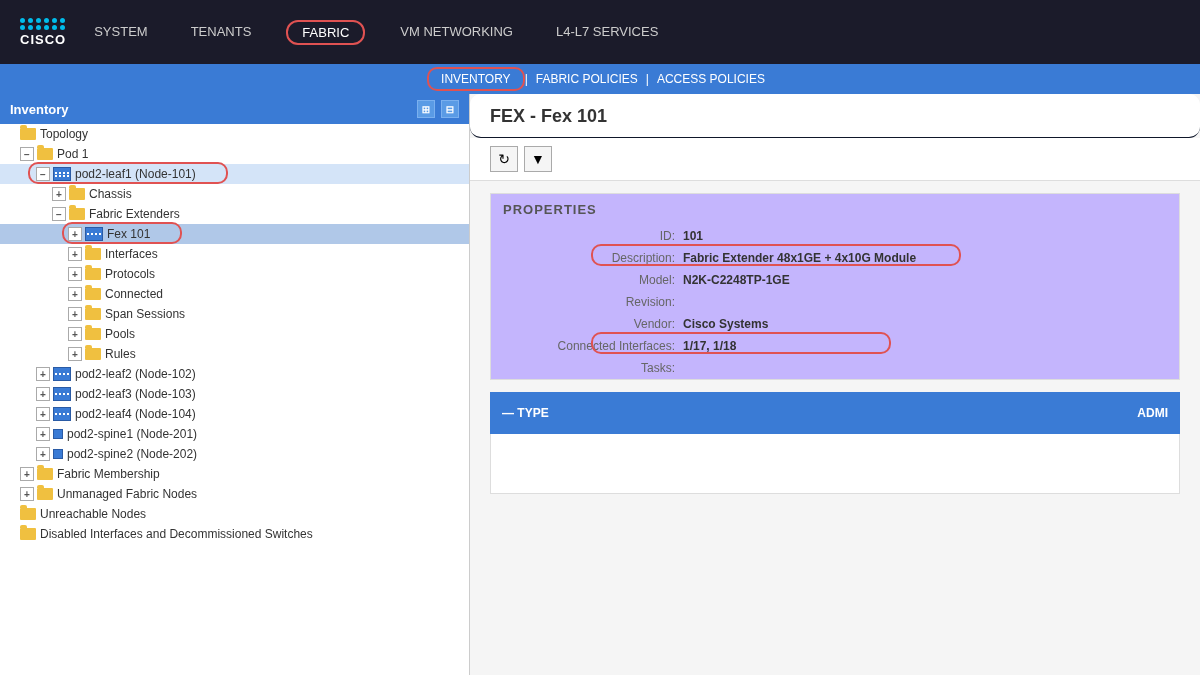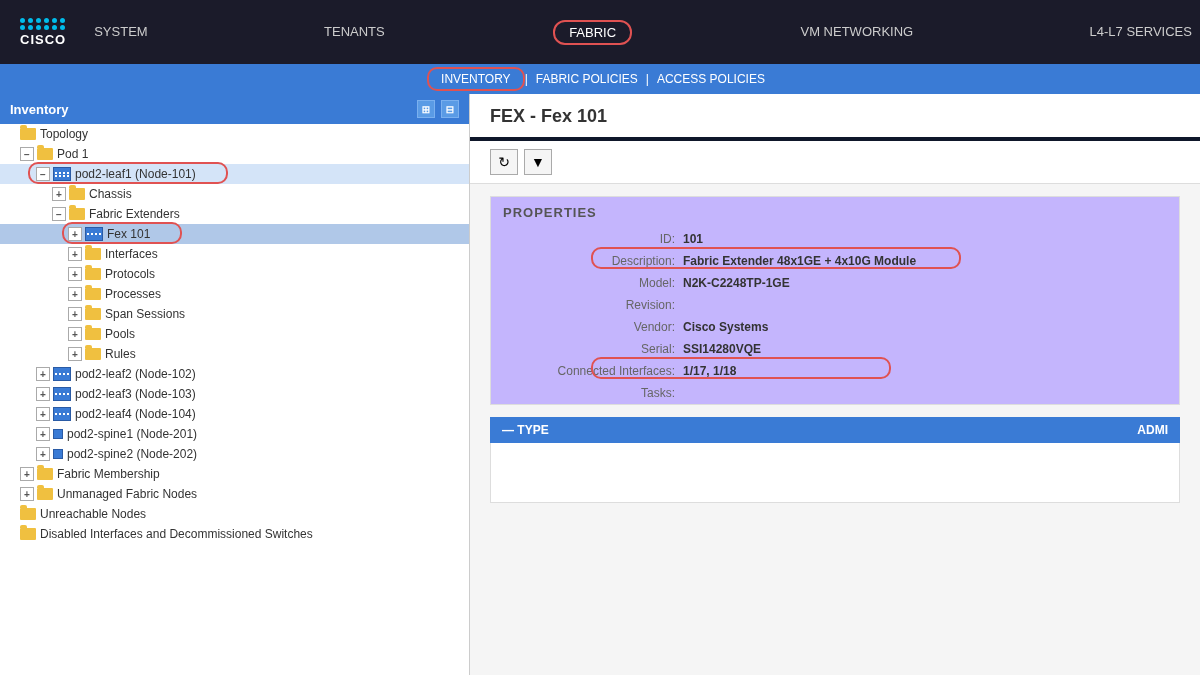--- a/index.html
+++ b/index.html
@@ -35,22 +35,22 @@
     }
     .cisco-logo-text {
       color: white;
       font-size: 13px;
       font-weight: bold;
       letter-spacing: 1px;
     }
     .nav-items {
       display: flex;
       flex: 1;
-      justify-content: space-between;
-      gap: 60px;
+      justify-content: flex-start;
+      gap: 27px;
     }
     .nav-item {
       color: #ccc;
       font-size: 13px;
       cursor: pointer;
       padding: 4px 8px;
     }
     .nav-item.active {
       color: white;
       border: 2px solid #e05252;
@@ -179,21 +179,22 @@
       background: #f5f5f5;
       padding: 0;
       overflow: auto;
     }
     .content-title {
       font-size: 18px;
       font-weight: bold;
       color: #333;
       padding: 12px 20px 10px;
       background: white;
-      border-bottom: 4px solid #0f172a;
+      border-bottom: 1px solid #0f172a;
+      border-radius: 11px;
     }
 
     .content-toolbar {
       padding: 8px 20px;
       display: flex; gap: 6px;
       background: white;
       border-bottom: 1px solid #ddd;
     }
     .toolbar-btn {
       width: 28px; height: 26px;
@@ -231,21 +232,21 @@
     }
     .prop-value {
       color: #333;
       font-weight: bold;
     }
 
     .table-header {
       background: #3a7bd5;
       color: white;
       display: flex;
-      padding: 6px 12px;
+      padding: 14px 12px;
       font-size: 12px;
       font-weight: bold;
       margin: 0 20px;
     }
     .table-col-type { flex: 1; }
     .table-col-admi { width: 80px; text-align: right; }
 
     
     .indent-1 { padding-left: 20px; }
     .indent-2 { padding-left: 36px; }
@@ -375,21 +376,21 @@
 
       <div class="tree-item indent-4">
         <div class="tree-expand">+</div>
         <div class="tree-icon-folder"></div>
         <span>Protocols</span>
       </div>
 
       <div class="tree-item indent-4">
         <div class="tree-expand">+</div>
         <div class="tree-icon-folder"></div>
-        <span>Processes</span>
+        <span>Connected</span>
       </div>
 
       <div class="tree-item indent-4">
         <div class="tree-expand">+</div>
         <div class="tree-icon-folder"></div>
         <span>Span Sessions</span>
       </div>
 
       <div class="tree-item indent-4">
         <div class="tree-expand">+</div>
@@ -511,24 +512,20 @@
       <div class="properties-row">
         <span class="prop-label">Revision:</span>
         <span class="prop-value"></span>
       </div>
 
       <div class="properties-row">
         <span class="prop-label">Vendor:</span>
         <span class="prop-value">Cisco Systems</span>
       </div>
 
-      <div class="properties-row">
-        <span class="prop-label">Serial:</span>
-        <span class="prop-value">SSI14280VQE</span>
-      </div>
 
       <div class="properties-row" style="position:relative;">
         <span class="prop-label">Connected Interfaces:</span>
         <span class="prop-value">1/17, 1/18</span>
         <div style="position:absolute;top:-3px;left:100px;width:300px;height:22px;border:2px solid #e05252;border-radius:10px;pointer-events:none;"></div>
       </div>
 
       <div class="properties-row">
         <span class="prop-label">Tasks:</span>
         <span class="prop-value"></span>

